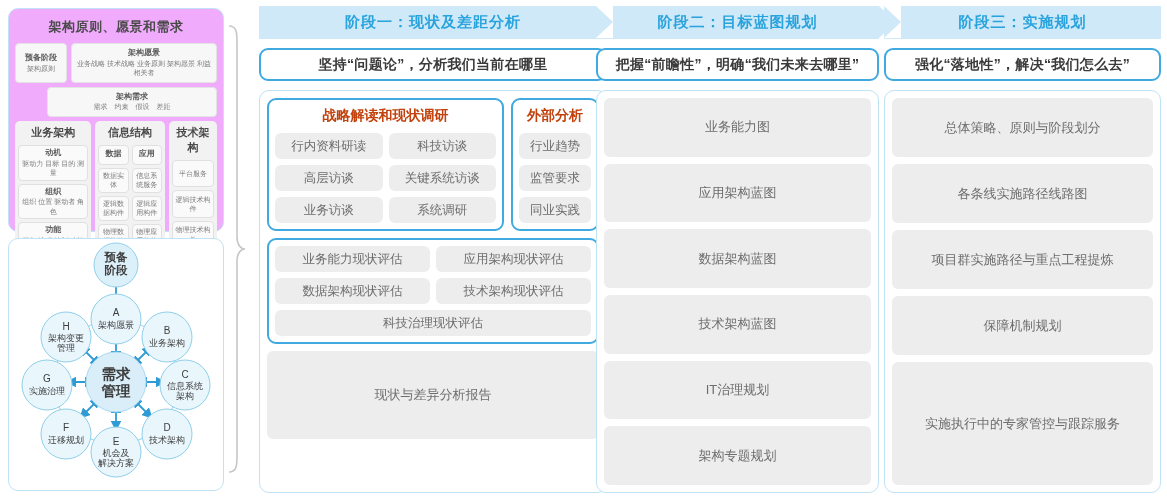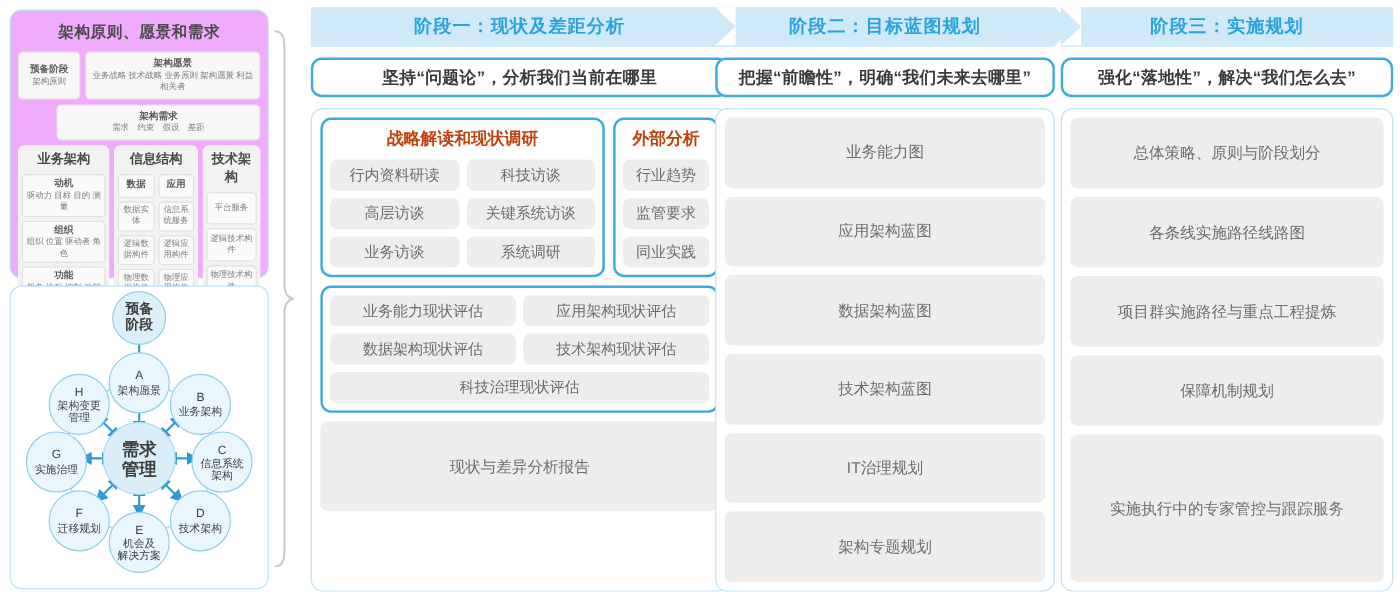--- a/index.html
+++ b/index.html
@@ -111,21 +111,21 @@
 
   .flat-chip {
     background:#ededed; border-radius:6px; color:#6d6d6d; font-size:13px;
     display:flex; align-items:center; justify-content:center; text-align:center;
   }
 
   .s1-top { display:flex; gap:7px; }
   .s1-left { flex: 1; }
   .s1-right { width: 88px; }
 
-  .bigreport { height: 75px; }
+  .bigreport { height: 88px; }
 
   .col2list, .col3list { flex:1; display:flex; flex-direction:column; gap:7px; }
   .col2list .flat-chip { flex:1; }
   .col3list .flat-chip { flex:1; }
   .col3list .flat-chip.tall { flex: 2.08; }
 </style>
 </head>
 <body>
 
 <div class="page">

